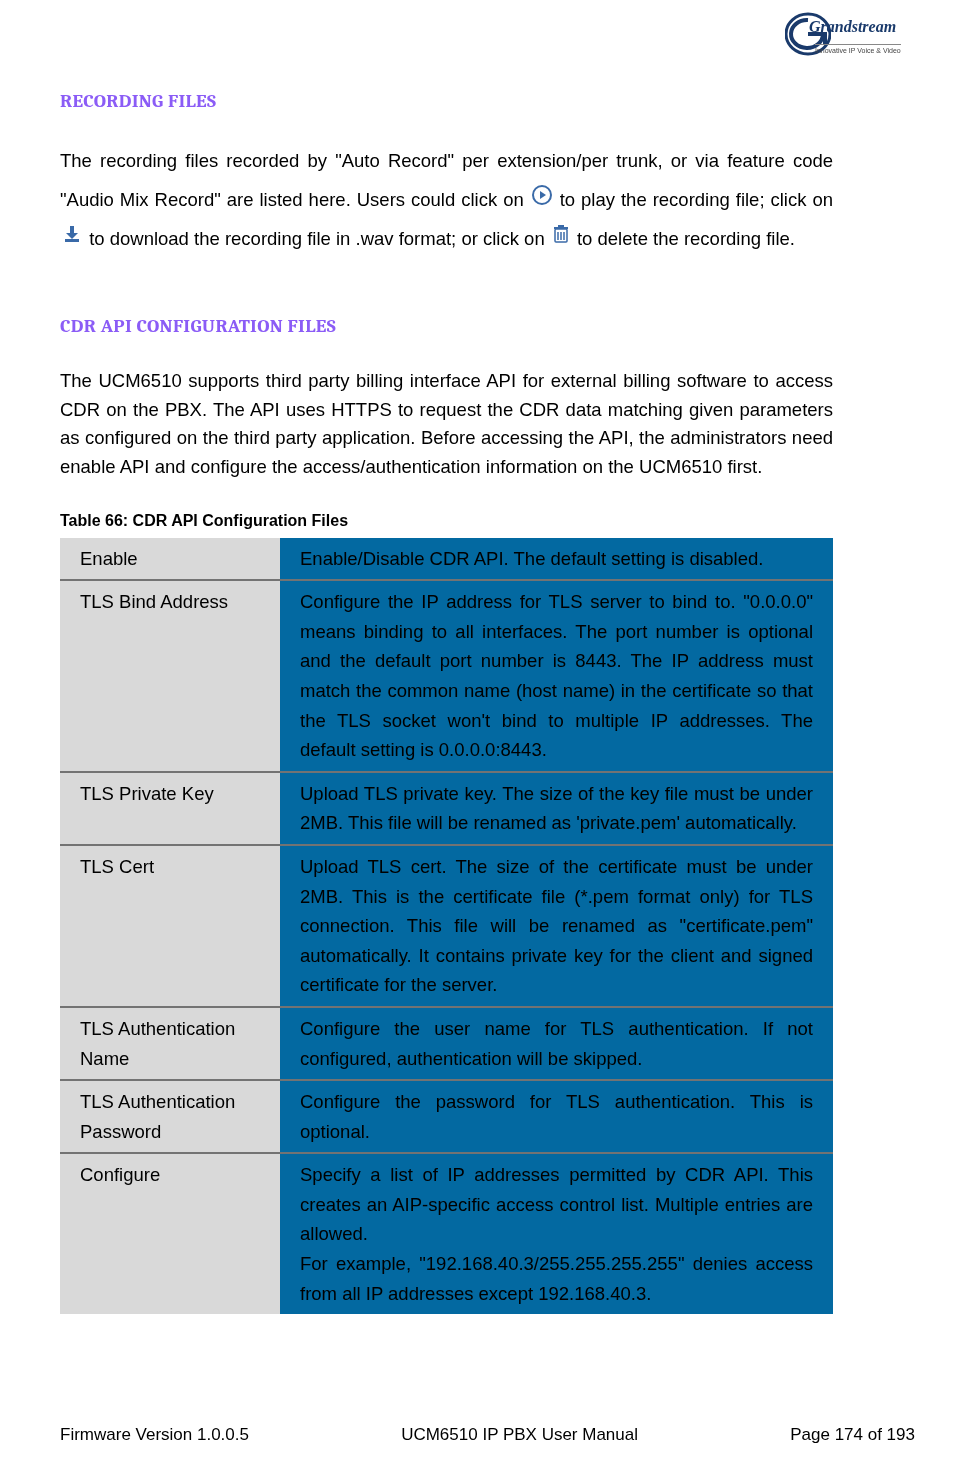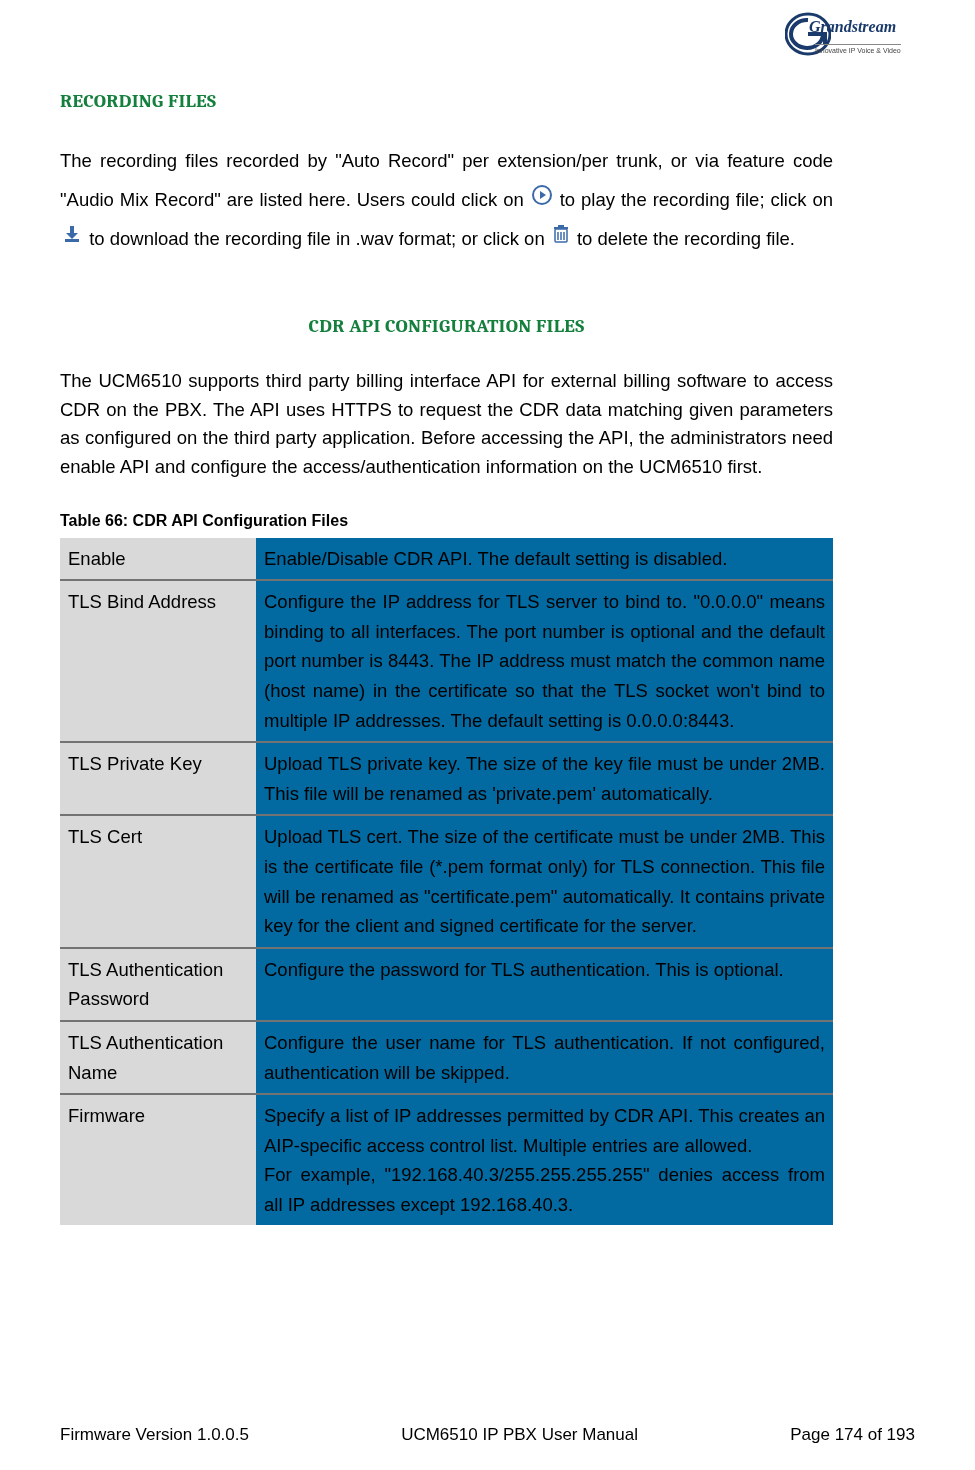--- a/index.html
+++ b/index.html
@@ -46,28 +46,28 @@
     position: absolute;
     left: 30px;
     top: 34px;
     font-size: 7px;
     color: #444;
     border-top: 1px solid #888;
     padding-top: 2px;
   }
   h2.section {
     font-family: Cambria, Georgia, serif;
-    color: #15803d;
+    color: #8b5cf6;
     font-weight: bold;
     font-size: 19px;
     letter-spacing: 0.3px;
     margin: 75px 0 30px 0;
   }
   h2.section.first { margin-top: 75px; }
-  h2.section.second { margin-top: 55px; text-align: center; }
+  h2.section.second { margin-top: 55px; }
   p.body {
     font-size: 18.5px;
     line-height: 2.1;
     margin: 0 0 20px 0;
     text-align: justify;
   }
   p.body2 {
     font-size: 18.5px;
     line-height: 1.55;
     margin: 0 0 10px 0;
@@ -86,21 +86,21 @@
     font-size: 16px;
     margin: 30px 0 8px 0;
   }
   table.cfg {
     border-collapse: collapse;
     width: 100%;
     font-size: 18.5px;
   }
   table.cfg td {
     vertical-align: top;
-    padding: 6px 8px;
+    padding: 6px 20px;
     line-height: 1.6;
     text-align: justify;
   }
   table.cfg td.key {
     background: #d9d9d9;
     width: 180px;
     text-align: left;
   }
   table.cfg td.val {
     background: #0369a1;
@@ -183,29 +183,29 @@
         </tr>
         <tr>
           <td class="key">TLS Private Key</td>
           <td class="val">Upload TLS private key. The size of the key file must be under 2MB. This file will be renamed as 'private.pem' automatically.</td>
         </tr>
         <tr>
           <td class="key">TLS Cert</td>
           <td class="val">Upload TLS cert. The size of the certificate must be under 2MB. This is the certificate file (*.pem format only) for TLS connection. This file will be renamed as "certificate.pem" automatically. It contains private key for the client and signed certificate for the server.</td>
         </tr>
         <tr>
+          <td class="key">TLS Authentication Name</td>
+          <td class="val">Configure the user name for TLS authentication. If not configured, authentication will be skipped.</td>
+        </tr>
+        <tr>
           <td class="key">TLS Authentication Password</td>
           <td class="val">Configure the password for TLS authentication. This is optional.</td>
         </tr>
         <tr>
-          <td class="key">TLS Authentication Name</td>
-          <td class="val">Configure the user name for TLS authentication. If not configured, authentication will be skipped.</td>
-        </tr>
-        <tr>
-          <td class="key">Firmware</td>
+          <td class="key">Configure</td>
           <td class="val">Specify a list of IP addresses permitted by CDR API. This creates an AIP-specific access control list. Multiple entries are allowed.<br>For example, "192.168.40.3/255.255.255.255" denies access from all IP addresses except 192.168.40.3.</td>
         </tr>
       </tbody>
   </table>
 
 </div>
 
 <div class="footer">
   <span>Firmware Version 1.0.0.5</span>
   <span>UCM6510 IP PBX User Manual</span>

